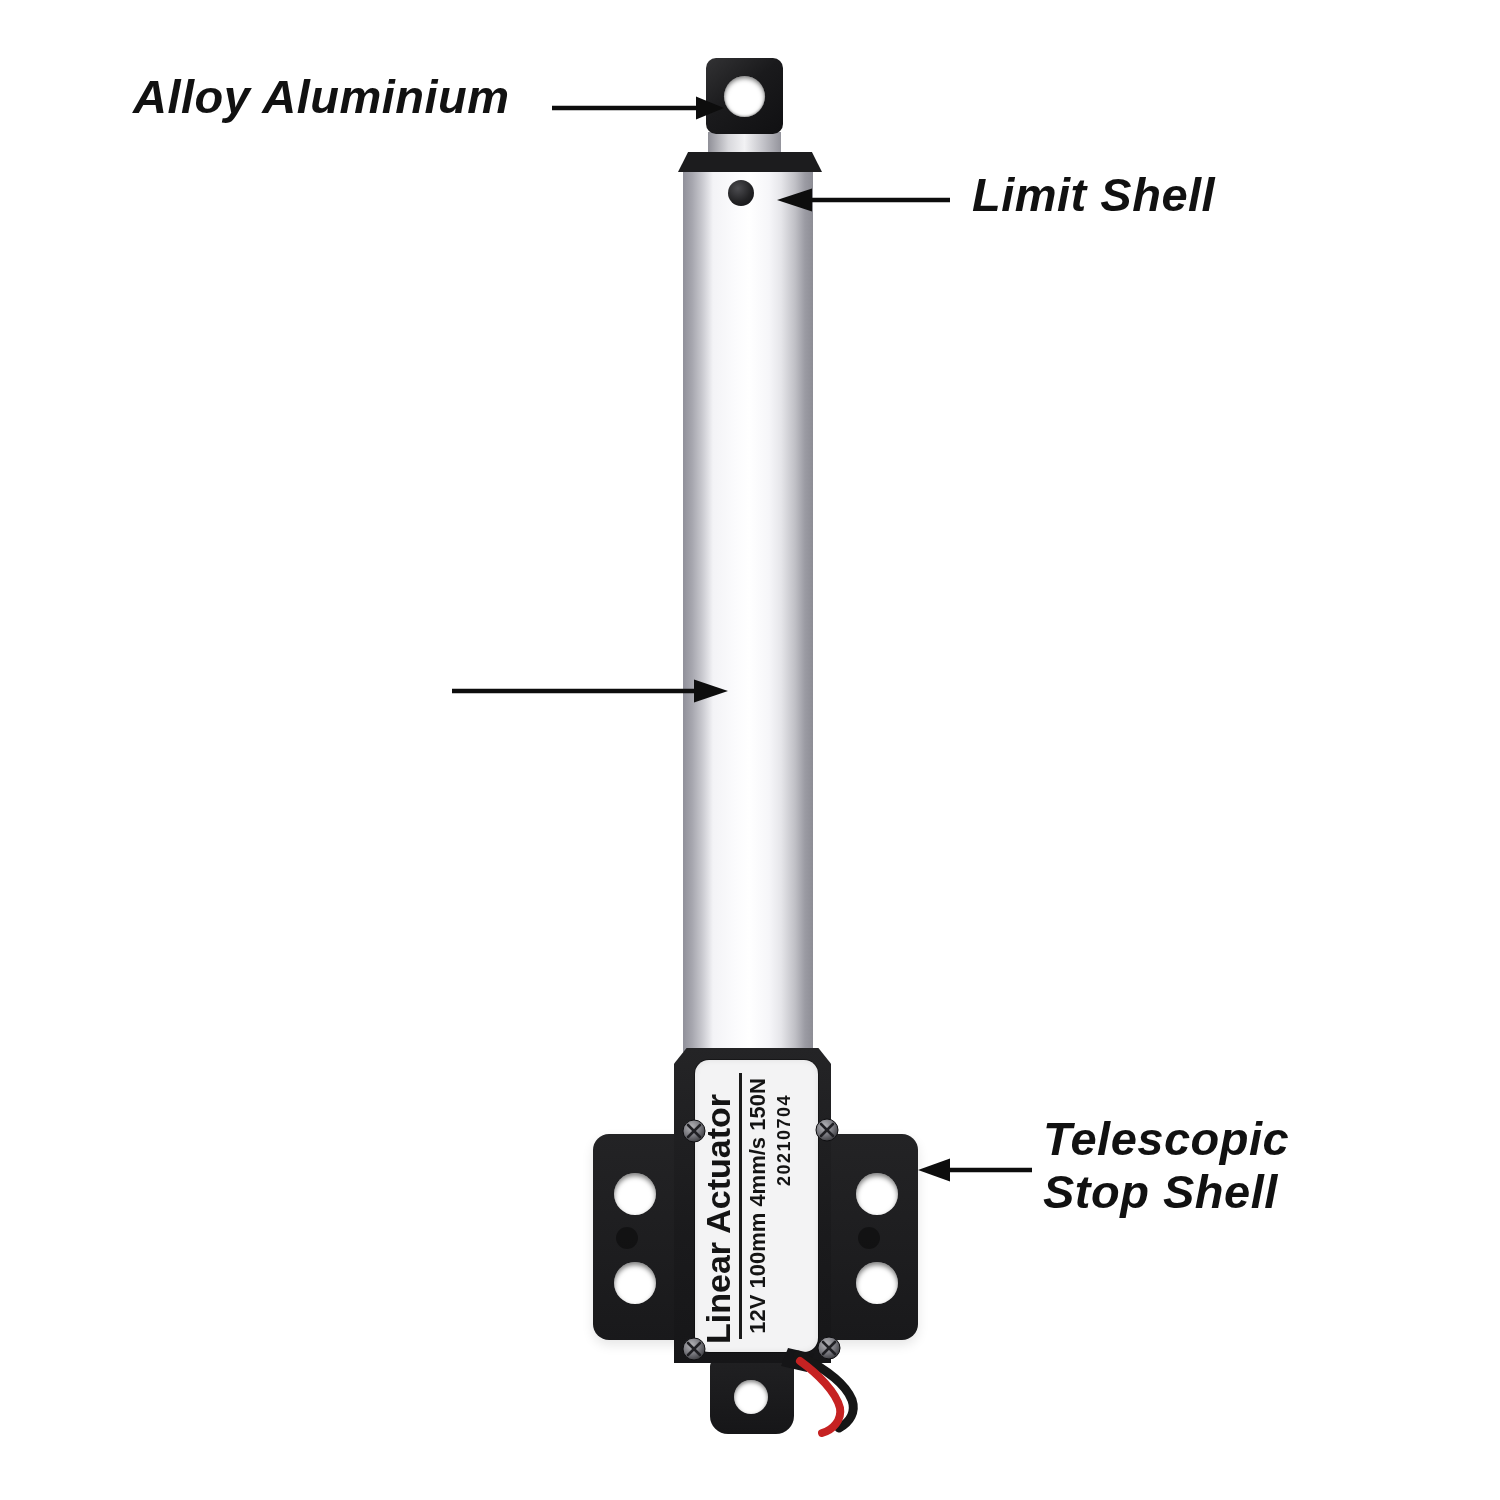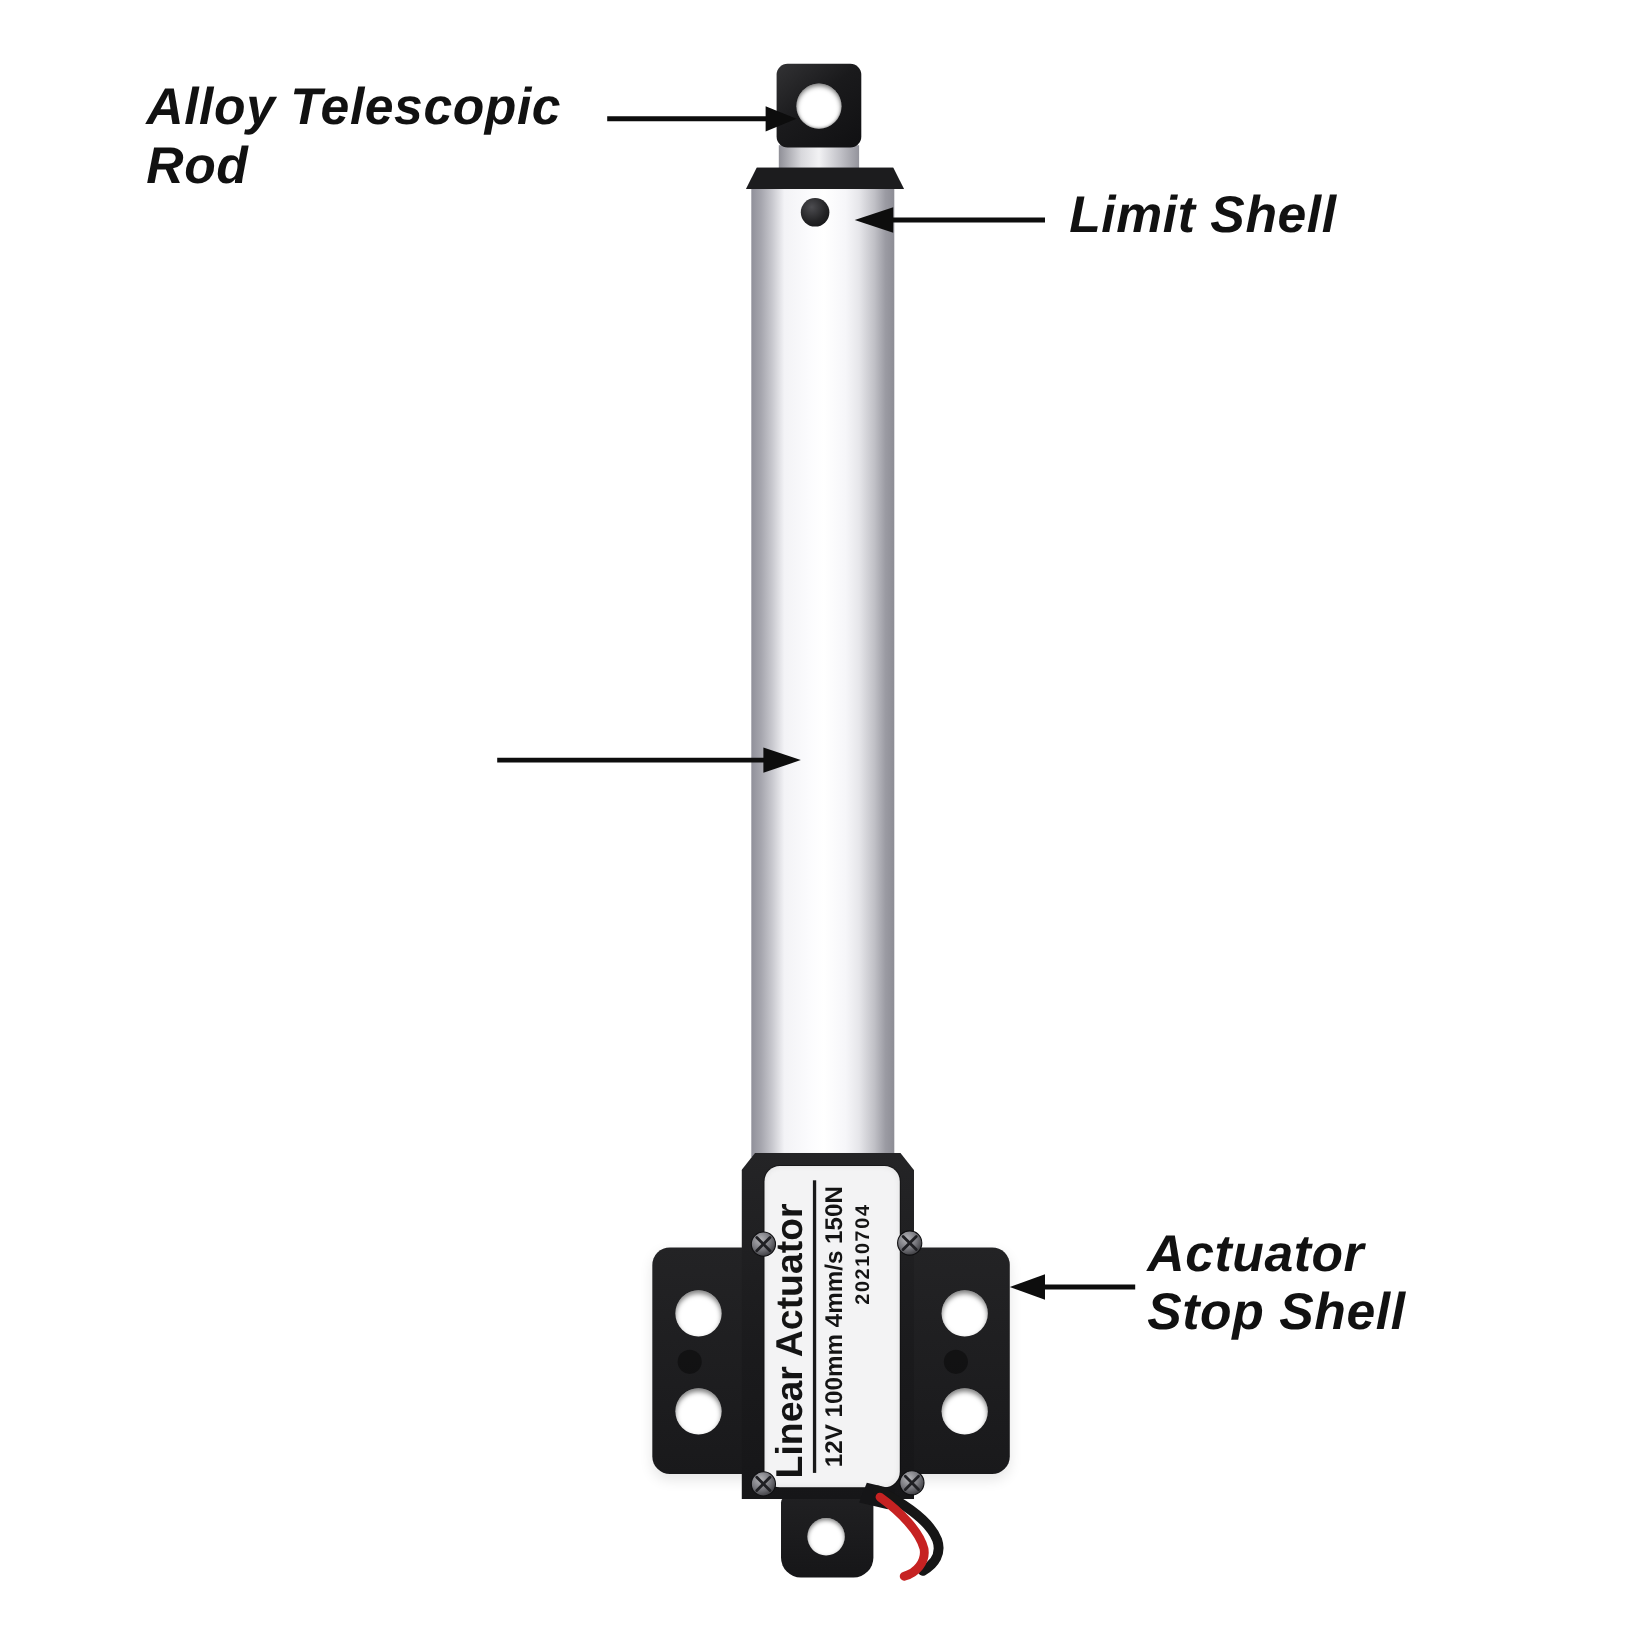--- a/index.html
+++ b/index.html
@@ -201,27 +201,26 @@
       <line class="arrow-line" x1="452" y1="691" x2="696" y2="691"></line>
       <polygon class="arrow-head" points="694,679.5 694,702.5 728,691"></polygon>
     </g>
     <g>
       <line class="arrow-line" x1="948" y1="1170" x2="1032" y2="1170"></line>
       <polygon class="arrow-head" points="950,1158.5 950,1181.5 918,1170"></polygon>
     </g>
   </svg>
 
   <div class="ann" style="left:133px;top:70px;">
-    <div>Alloy Telescopic</div>
-    <div>Rod</div>
+    <div>Alloy Aluminium</div>
   </div>
 
   <div class="ann" style="left:972px;top:168px;">
     <div>Limit Shell</div>
   </div>
 
 
   <div class="ann" style="left:1043px;top:1112px;">
-    <div>Actuator</div>
+    <div>Telescopic</div>
     <div>Stop Shell</div>
   </div>
 
 </div>
 
 </body></html>

